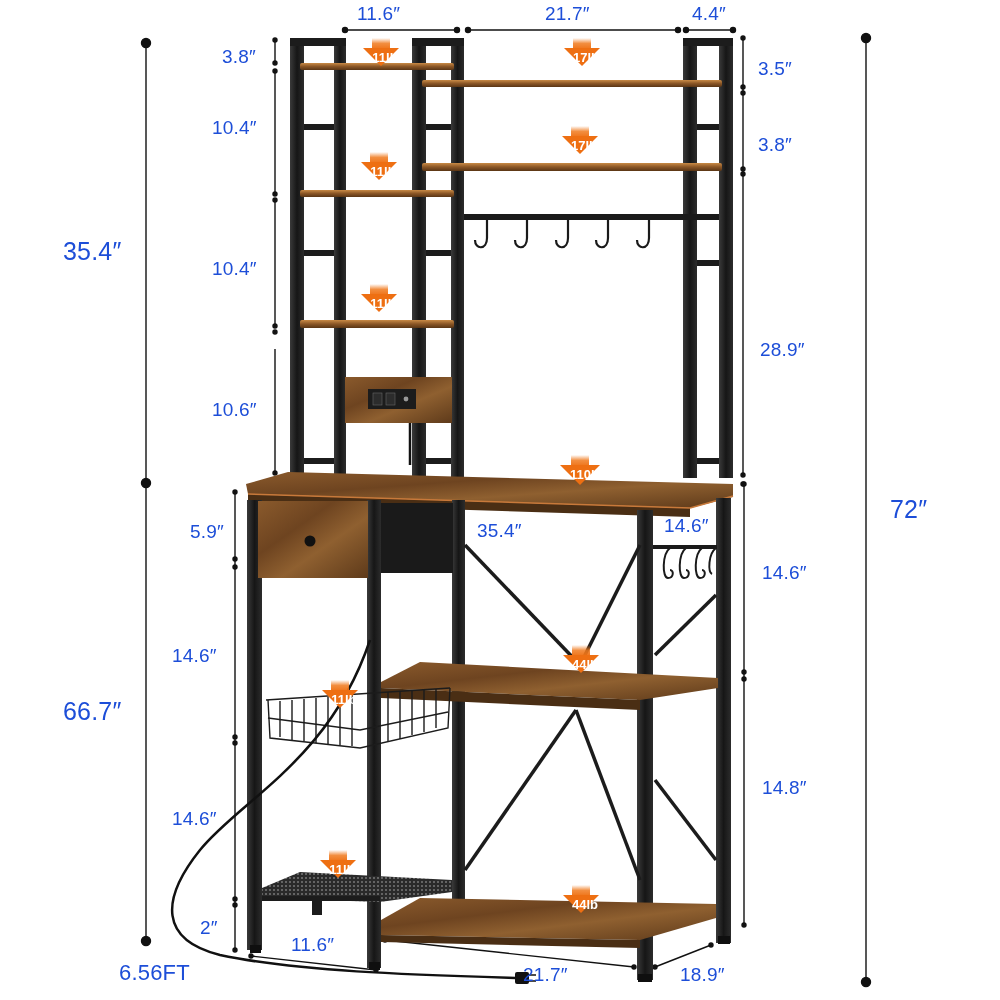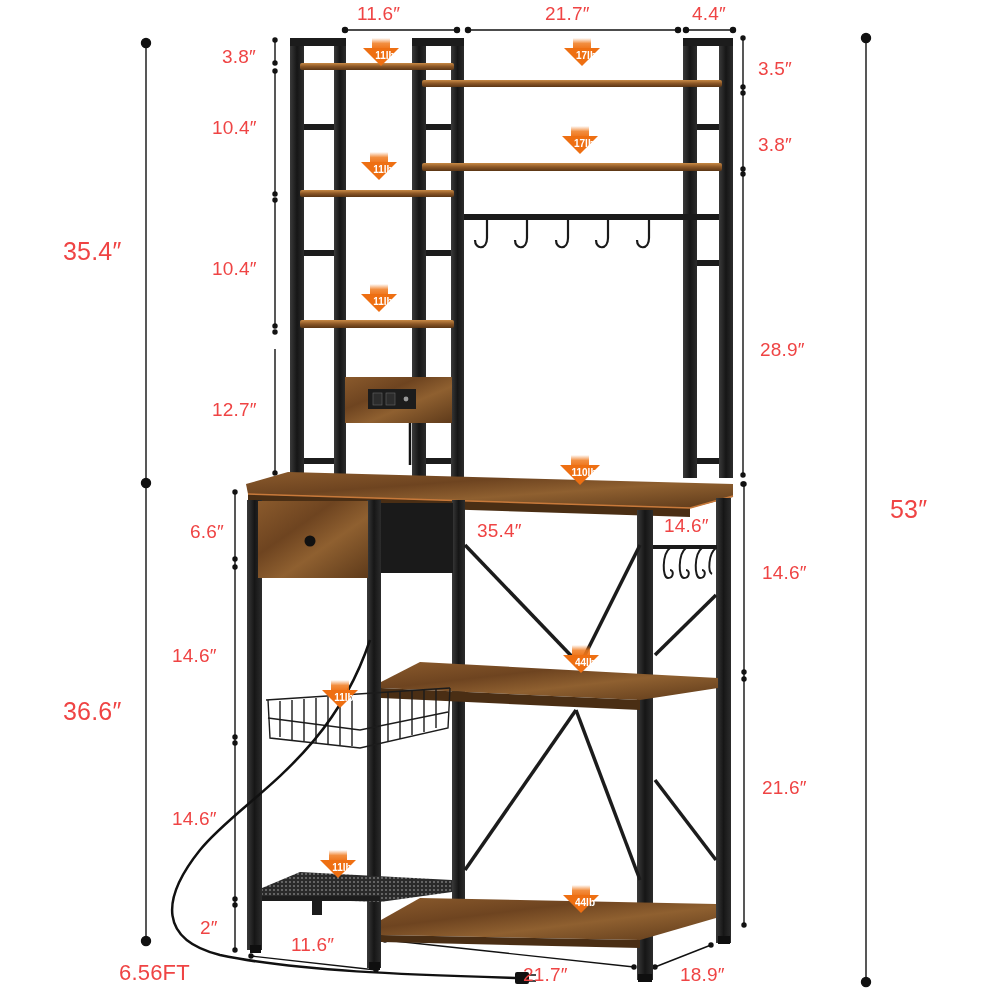--- a/index.html
+++ b/index.html
@@ -1,23 +1,23 @@
 <!DOCTYPE html>
 <html><head>
 <meta charset="utf-8">
 <style>
   html, body { margin:0; padding:0; background:#ffffff; }
   body { width:1000px; height:1000px; position:relative; overflow:hidden;
          font-family:"Liberation Sans", "DejaVu Sans", sans-serif; color:#111; }
   #stage { position:absolute; left:0; top:0; width:1000px; height:1000px; }
-  .lbl { position:absolute; font-size:19px; color:#ef4444; white-space:nowrap; letter-spacing:0.2px; }
+  .lbl { position:absolute; font-size:19px; color:#1d4ed8; white-space:nowrap; letter-spacing:0.2px; }
   .lbl.big { font-size:25px; }
   .badge { position:absolute; width:36px; height:30px; }
   .badge .txt { position:absolute; left:8px; right:0; top:8px; text-align:center;
-                font-size:10px; font-weight:bold; color:#fff; font-family:"Liberation Sans", sans-serif; }
+                font-size:13px; font-weight:bold; color:#fff; font-family:"Liberation Sans", sans-serif; }
 </style>
 </head>
 <body>
 
 <div id="stage">
 
 <svg width="1000" height="1000" viewBox="0 0 1000 1000" style="position:absolute;left:0;top:0">
   <defs>
     <linearGradient id="wood" x1="0" y1="0" x2="1" y2="1">
       <stop offset="0" stop-color="#8a5a2c"></stop>
@@ -301,41 +301,41 @@
     </div>
 <div class="badge" style="left:563px;top:889px">
       <div class="txt">44lb</div>
     </div>
 
 <div class="lbl" style="left:357px;top:3px">11.6″</div>
 <div class="lbl" style="left:545px;top:3px">21.7″</div>
 <div class="lbl" style="left:692px;top:3px">4.4″</div>
 
 <div class="lbl big" style="left:63px;top:237px">35.4″</div>
-<div class="lbl big" style="left:63px;top:697px">36.6″</div>
-<div class="lbl big" style="left:890px;top:495px">53″</div>
+<div class="lbl big" style="left:63px;top:697px">66.7″</div>
+<div class="lbl big" style="left:890px;top:495px">72″</div>
 <div class="lbl" style="left:119px;top:960px;font-size:22px">6.56FT</div>
 
 <div class="lbl" style="left:222px;top:46px">3.8″</div>
 <div class="lbl" style="left:212px;top:117px">10.4″</div>
 <div class="lbl" style="left:212px;top:258px">10.4″</div>
-<div class="lbl" style="left:212px;top:399px">12.7″</div>
+<div class="lbl" style="left:212px;top:399px">10.6″</div>
 
 <div class="lbl" style="left:758px;top:58px">3.5″</div>
 <div class="lbl" style="left:758px;top:134px">3.8″</div>
 <div class="lbl" style="left:760px;top:339px">28.9″</div>
 
 <div class="lbl" style="left:477px;top:520px">35.4″</div>
 <div class="lbl" style="left:664px;top:515px">14.6″</div>
 
-<div class="lbl" style="left:190px;top:521px">6.6″</div>
+<div class="lbl" style="left:190px;top:521px">5.9″</div>
 <div class="lbl" style="left:172px;top:645px">14.6″</div>
 <div class="lbl" style="left:172px;top:808px">14.6″</div>
 <div class="lbl" style="left:200px;top:917px">2″</div>
 
 <div class="lbl" style="left:762px;top:562px">14.6″</div>
-<div class="lbl" style="left:762px;top:777px">21.6″</div>
+<div class="lbl" style="left:762px;top:777px">14.8″</div>
 
 <div class="lbl" style="left:291px;top:934px">11.6″</div>
 <div class="lbl" style="left:523px;top:964px">21.7″</div>
 <div class="lbl" style="left:680px;top:964px">18.9″</div>
 
 </div>
 
 </body></html>

